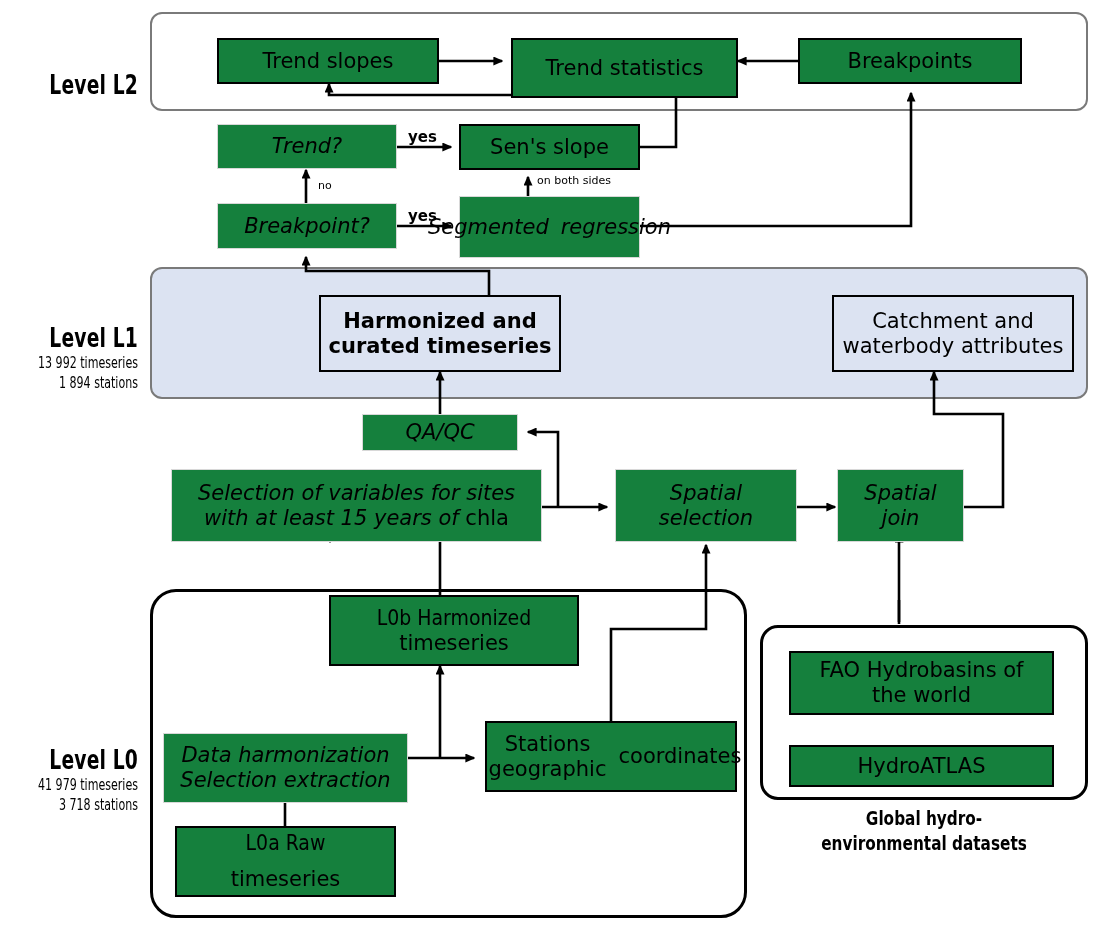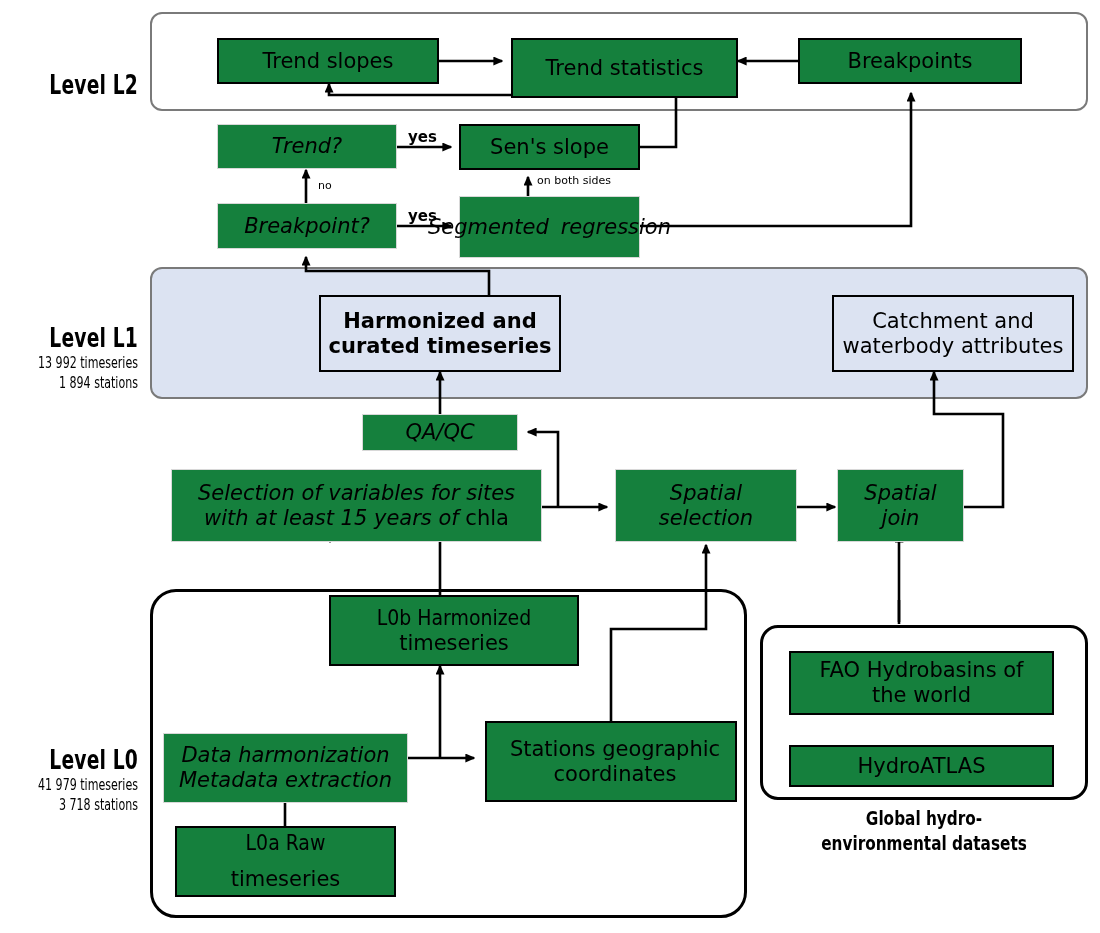--- a/index.html
+++ b/index.html
@@ -195,24 +195,24 @@
     <span class="n-txt f-ital">join</span>
   </div>
 
   <div class="node solid" style="left:329px;top:595px;width:250px;height:71px;flex-direction:column;">
     <span class="n-txt f-cond">L0b Harmonized</span>
     <span class="n-txt f-reg">timeseries</span>
   </div>
 
   <div class="node ghost" style="left:163px;top:721px;width:245px;height:70px;flex-direction:column;margin-top:12px;">
     <span class="n-txt f-ital">Data harmonization</span>
-    <span class="n-txt f-ital">Metadata extraction</span>
-  </div>
-
-  <div class="node solid" style="left:485px;top:721px;width:252px;height:81px;flex-direction:column;padding-left:8px;">
+    <span class="n-txt f-ital">Selection extraction</span>
+  </div>
+
+  <div class="node solid" style="left:485px;top:721px;width:252px;height:71px;flex-direction:row;padding-left:8px;">
     <span class="n-txt f-reg">Stations geographic</span>
     <span class="n-txt f-reg">coordinates</span>
   </div>
 
   <div class="node solid" style="left:175px;top:826px;width:221px;height:71px;flex-direction:column;gap:11px;">
     <span class="n-txt f-cond">L0a Raw</span>
     <span class="n-txt f-reg">timeseries</span>
   </div>
 
   <div class="node solid" style="left:789px;top:651px;width:265px;height:64px;flex-direction:column;">

